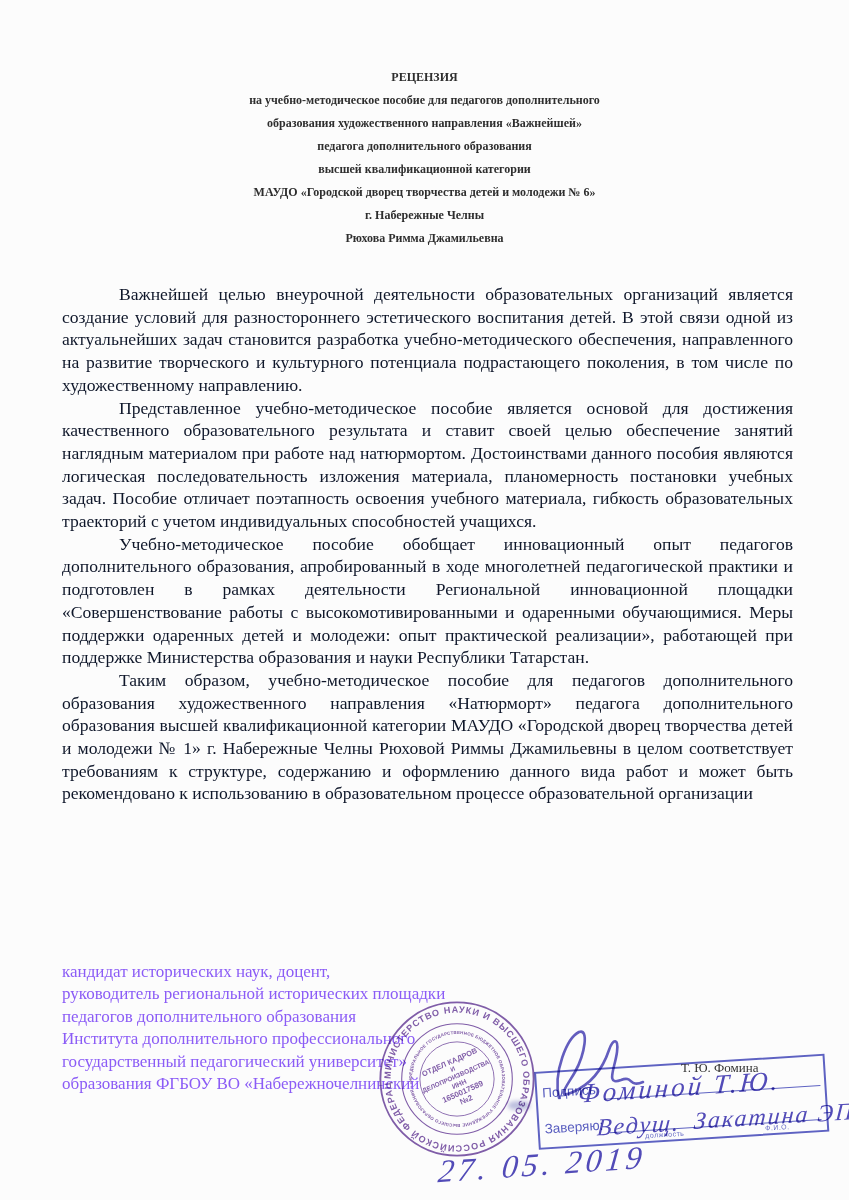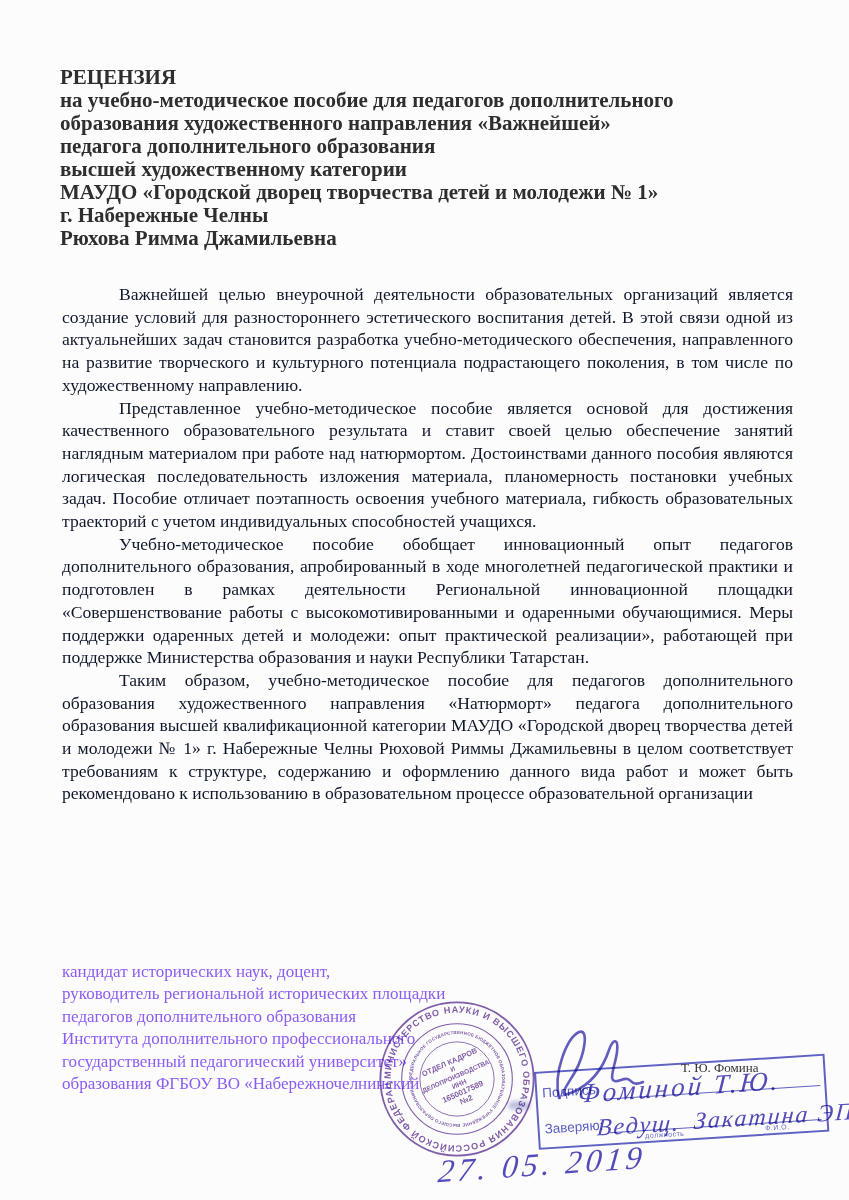--- a/index.html
+++ b/index.html
@@ -4,22 +4,22 @@
 <style>
   html,body{margin:0;padding:0;background:#e8e8e8;}
   .page{
     position:relative; width:849px; height:1200px; margin:0 auto;
     background:#fcfcfc; overflow:hidden;
     font-family:"Liberation Serif", serif; color:#3a3a3a;
   }
   
   .title-block{
     position:absolute; top:66px; left:60px; width:729px;
-    text-align:left; font-weight:bold; color:#2e2e2e;
-    font-size:21px; line-height:23px;
+    text-align:center; font-weight:bold; color:#2e2e2e;
+    font-size:12px; line-height:23px;
   }
   .body-block{
     position:absolute; top:283px; left:62px; width:731px;
     font-size:17.6px; line-height:22.7px; text-align:justify;
     color:#0f172a;
   }
   .body-block p{margin:0; text-indent:57px;}
   .credentials{
     position:absolute; top:961px; left:62px; width:500px;
     font-size:17px; line-height:22.4px; color:#8b5cf6;
@@ -79,22 +79,22 @@
 </head>
 <body>
 
 <div class="page">
 
   <div class="title-block">
     <div>РЕЦЕНЗИЯ</div>
     <div>на учебно-методическое пособие для педагогов дополнительного</div>
     <div>образования художественного направления «Важнейшей»</div>
     <div>педагога дополнительного образования</div>
-    <div>высшей художественному категории</div>
-    <div>МАУДО «Городской дворец творчества детей и молодежи № 1»</div>
+    <div>высшей квалификационной категории</div>
+    <div>МАУДО «Городской дворец творчества детей и молодежи № 6»</div>
     <div>г. Набережные Челны</div>
     <div>Рюхова Римма Джамильевна</div>
   </div>
 
   <div class="body-block">
     <p>Важнейшей целью внеурочной деятельности образовательных организаций является создание условий для разностороннего эстетического воспитания детей. В этой связи одной из актуальнейших задач становится разработка учебно-методического обеспечения, направленного на развитие творческого и культурного потенциала подрастающего поколения, в том числе по художественному направлению.</p>
     <p>Представленное учебно-методическое пособие является основой для достижения качественного образовательного результата и ставит своей целью обеспечение занятий наглядным материалом при работе над натюрмортом. Достоинствами данного пособия являются логическая последовательность изложения материала, планомерность постановки учебных задач. Пособие отличает поэтапность освоения учебного материала, гибкость образовательных траекторий с учетом индивидуальных способностей учащихся.</p>
     <p>Учебно-методическое пособие обобщает инновационный опыт педагогов дополнительного образования, апробированный в ходе многолетней педагогической практики и подготовлен в рамках деятельности Региональной инновационной площадки «Совершенствование работы с высокомотивированными и одаренными обучающимися. Меры поддержки одаренных детей и молодежи: опыт практической реализации», работающей при поддержке Министерства образования и науки Республики Татарстан.</p>
     <p>Таким образом, учебно-методическое пособие для педагогов дополнительного образования художественного направления «Натюрморт» педагога дополнительного образования высшей квалификационной категории МАУДО «Городской дворец творчества детей и молодежи № 1» г. Набережные Челны Рюховой Риммы Джамильевны в целом соответствует требованиям к структуре, содержанию и оформлению данного вида работ и может быть рекомендовано к использованию в образовательном процессе образовательной организации</p>
   </div>

